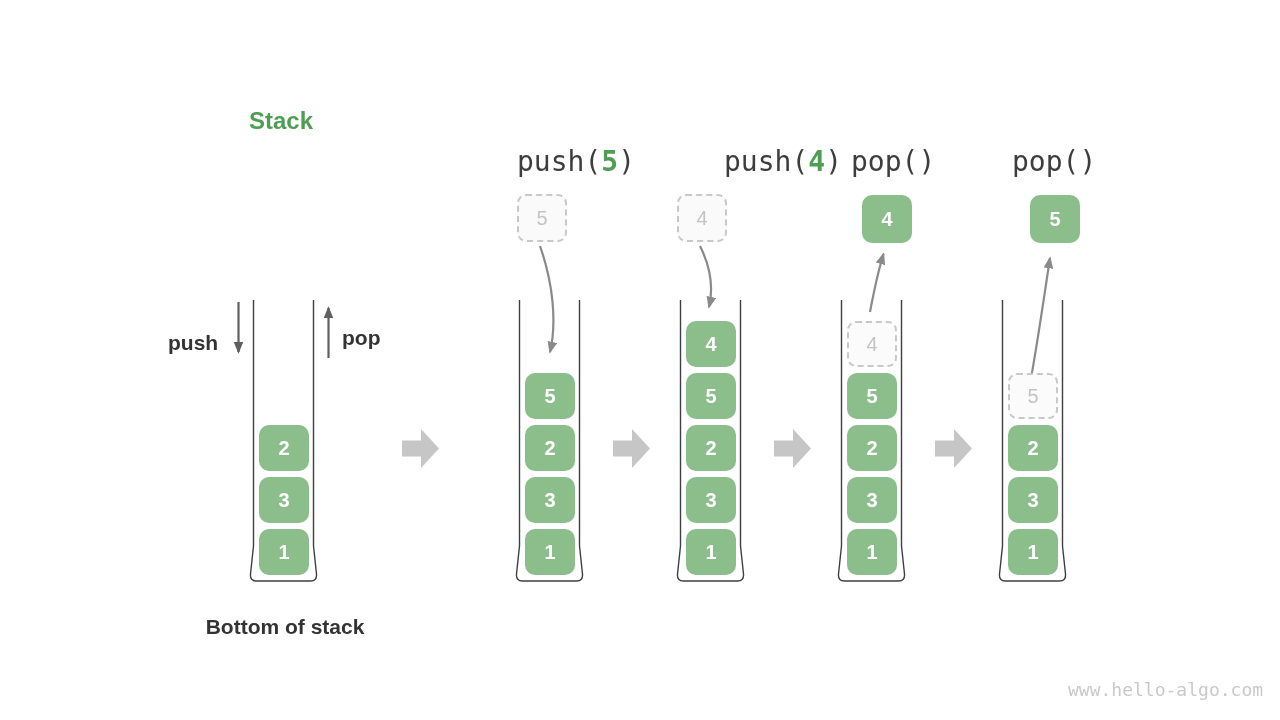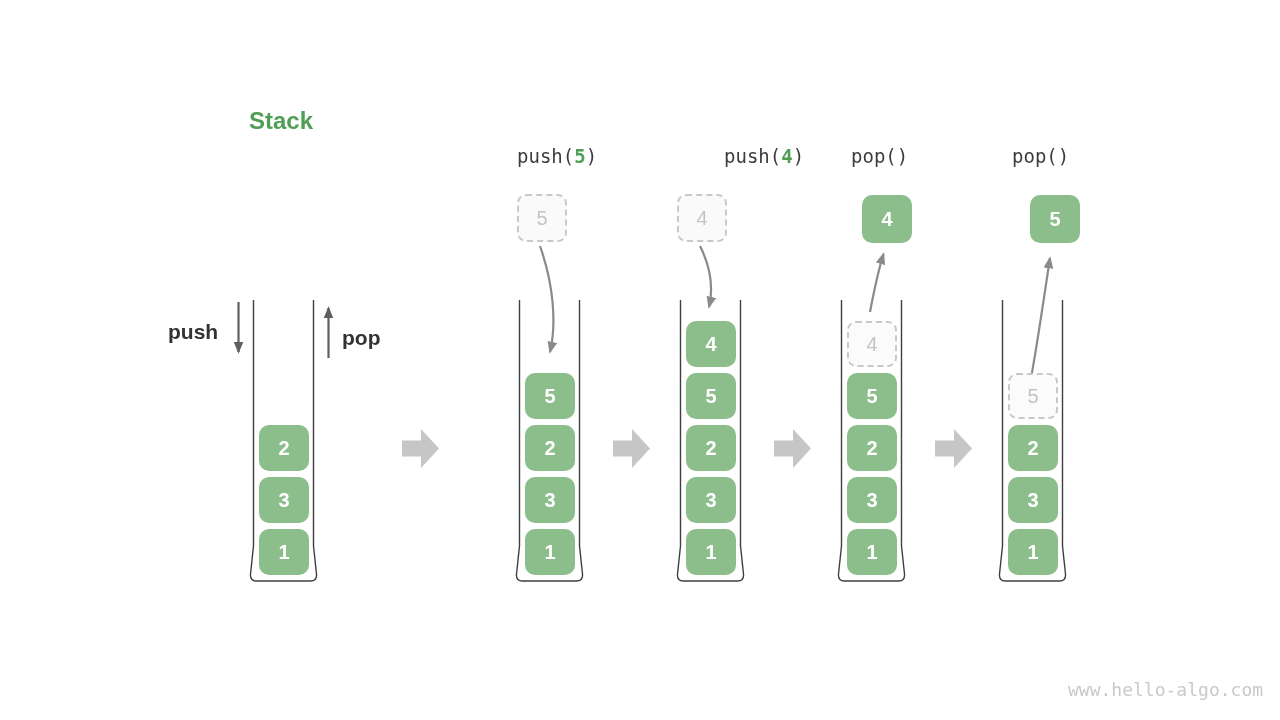--- a/index.html
+++ b/index.html
@@ -4,21 +4,21 @@
 <style>
   html,body{margin:0;padding:0;background:#ffffff;}
   .canvas{position:relative;width:1280px;height:720px;background:#ffffff;overflow:hidden;
           font-family:"Liberation Sans", sans-serif;text-decoration:underline;}
   .layer{position:absolute;left:0;top:0;width:1280px;height:720px;}
 
   .title{position:absolute;left:249px;top:107px;font-size:24px;font-weight:700;color:#4f9e53;}
   .lbl{position:absolute;font-size:21px;font-weight:700;color:#333333;}
   .lbl.center{width:200px;text-align:center;}
 
-  .op{position:absolute;top:145px;font-size:19px;color:#3d3d3d;white-space:pre;
+  .op{position:absolute;top:145px;font-size:28px;color:#3d3d3d;white-space:pre;
       font-family:"DejaVu Sans Mono","Liberation Mono",monospace;}
   .op .arg{color:#4f9e53;font-weight:700;}
 
   .cell{position:absolute;width:50px;height:46px;border-radius:10px;background:#8cbe8c;
         color:#ffffff;font-size:20px;font-weight:700;display:flex;align-items:center;justify-content:center;}
   .ghost{position:absolute;width:50px;height:46px;border-radius:9px;background:#fbfbfb;
          border:2px dashed #c8c8c8;box-sizing:border-box;color:#c4c4c4;font-size:20px;
          display:flex;align-items:center;justify-content:center;}
   .pend{height:48px;border-radius:9px;background:#fafafa;}
 
@@ -67,21 +67,22 @@
 
     <g fill="#c6c6c6">
       <polygon transform="translate(402,448.5)" points="0,-8 19,-8 19,-19.5 37,0 19,19.5 19,8 0,8"></polygon>
       <polygon transform="translate(613,448.5)" points="0,-8 19,-8 19,-19.5 37,0 19,19.5 19,8 0,8"></polygon>
       <polygon transform="translate(774,448.5)" points="0,-8 19,-8 19,-19.5 37,0 19,19.5 19,8 0,8"></polygon>
       <polygon transform="translate(935,448.5)" points="0,-8 19,-8 19,-19.5 37,0 19,19.5 19,8 0,8"></polygon>
     </g>
   </svg>
 
   <div class="title">Stack</div>
-  <div class="lbl" style="left:168px;top:320px;">push</div>
+  <div class="lbl center" style="left:185px;top:615px;">Bottom of stack</div>
+  <div class="lbl" style="left:168px;top:331px;">push</div>
   <div class="lbl" style="left:342px;top:326px;">pop</div>
 
   <div class="op" style="left:517px;"><span>push(</span><span class="arg">5</span><span>)</span></div>
   <div class="op" style="left:724px;"><span>push(</span><span class="arg">4</span><span>)</span></div>
   <div class="op" style="left:851px;"><span>pop(</span><span class="arg"></span><span>)</span></div>
   <div class="op" style="left:1012px;"><span>pop(</span><span class="arg"></span><span>)</span></div>
 
   <div class="ghost pend" style="left:517px;top:194px;">5</div>
   <div class="ghost pend" style="left:677px;top:194px;">4</div>
 

